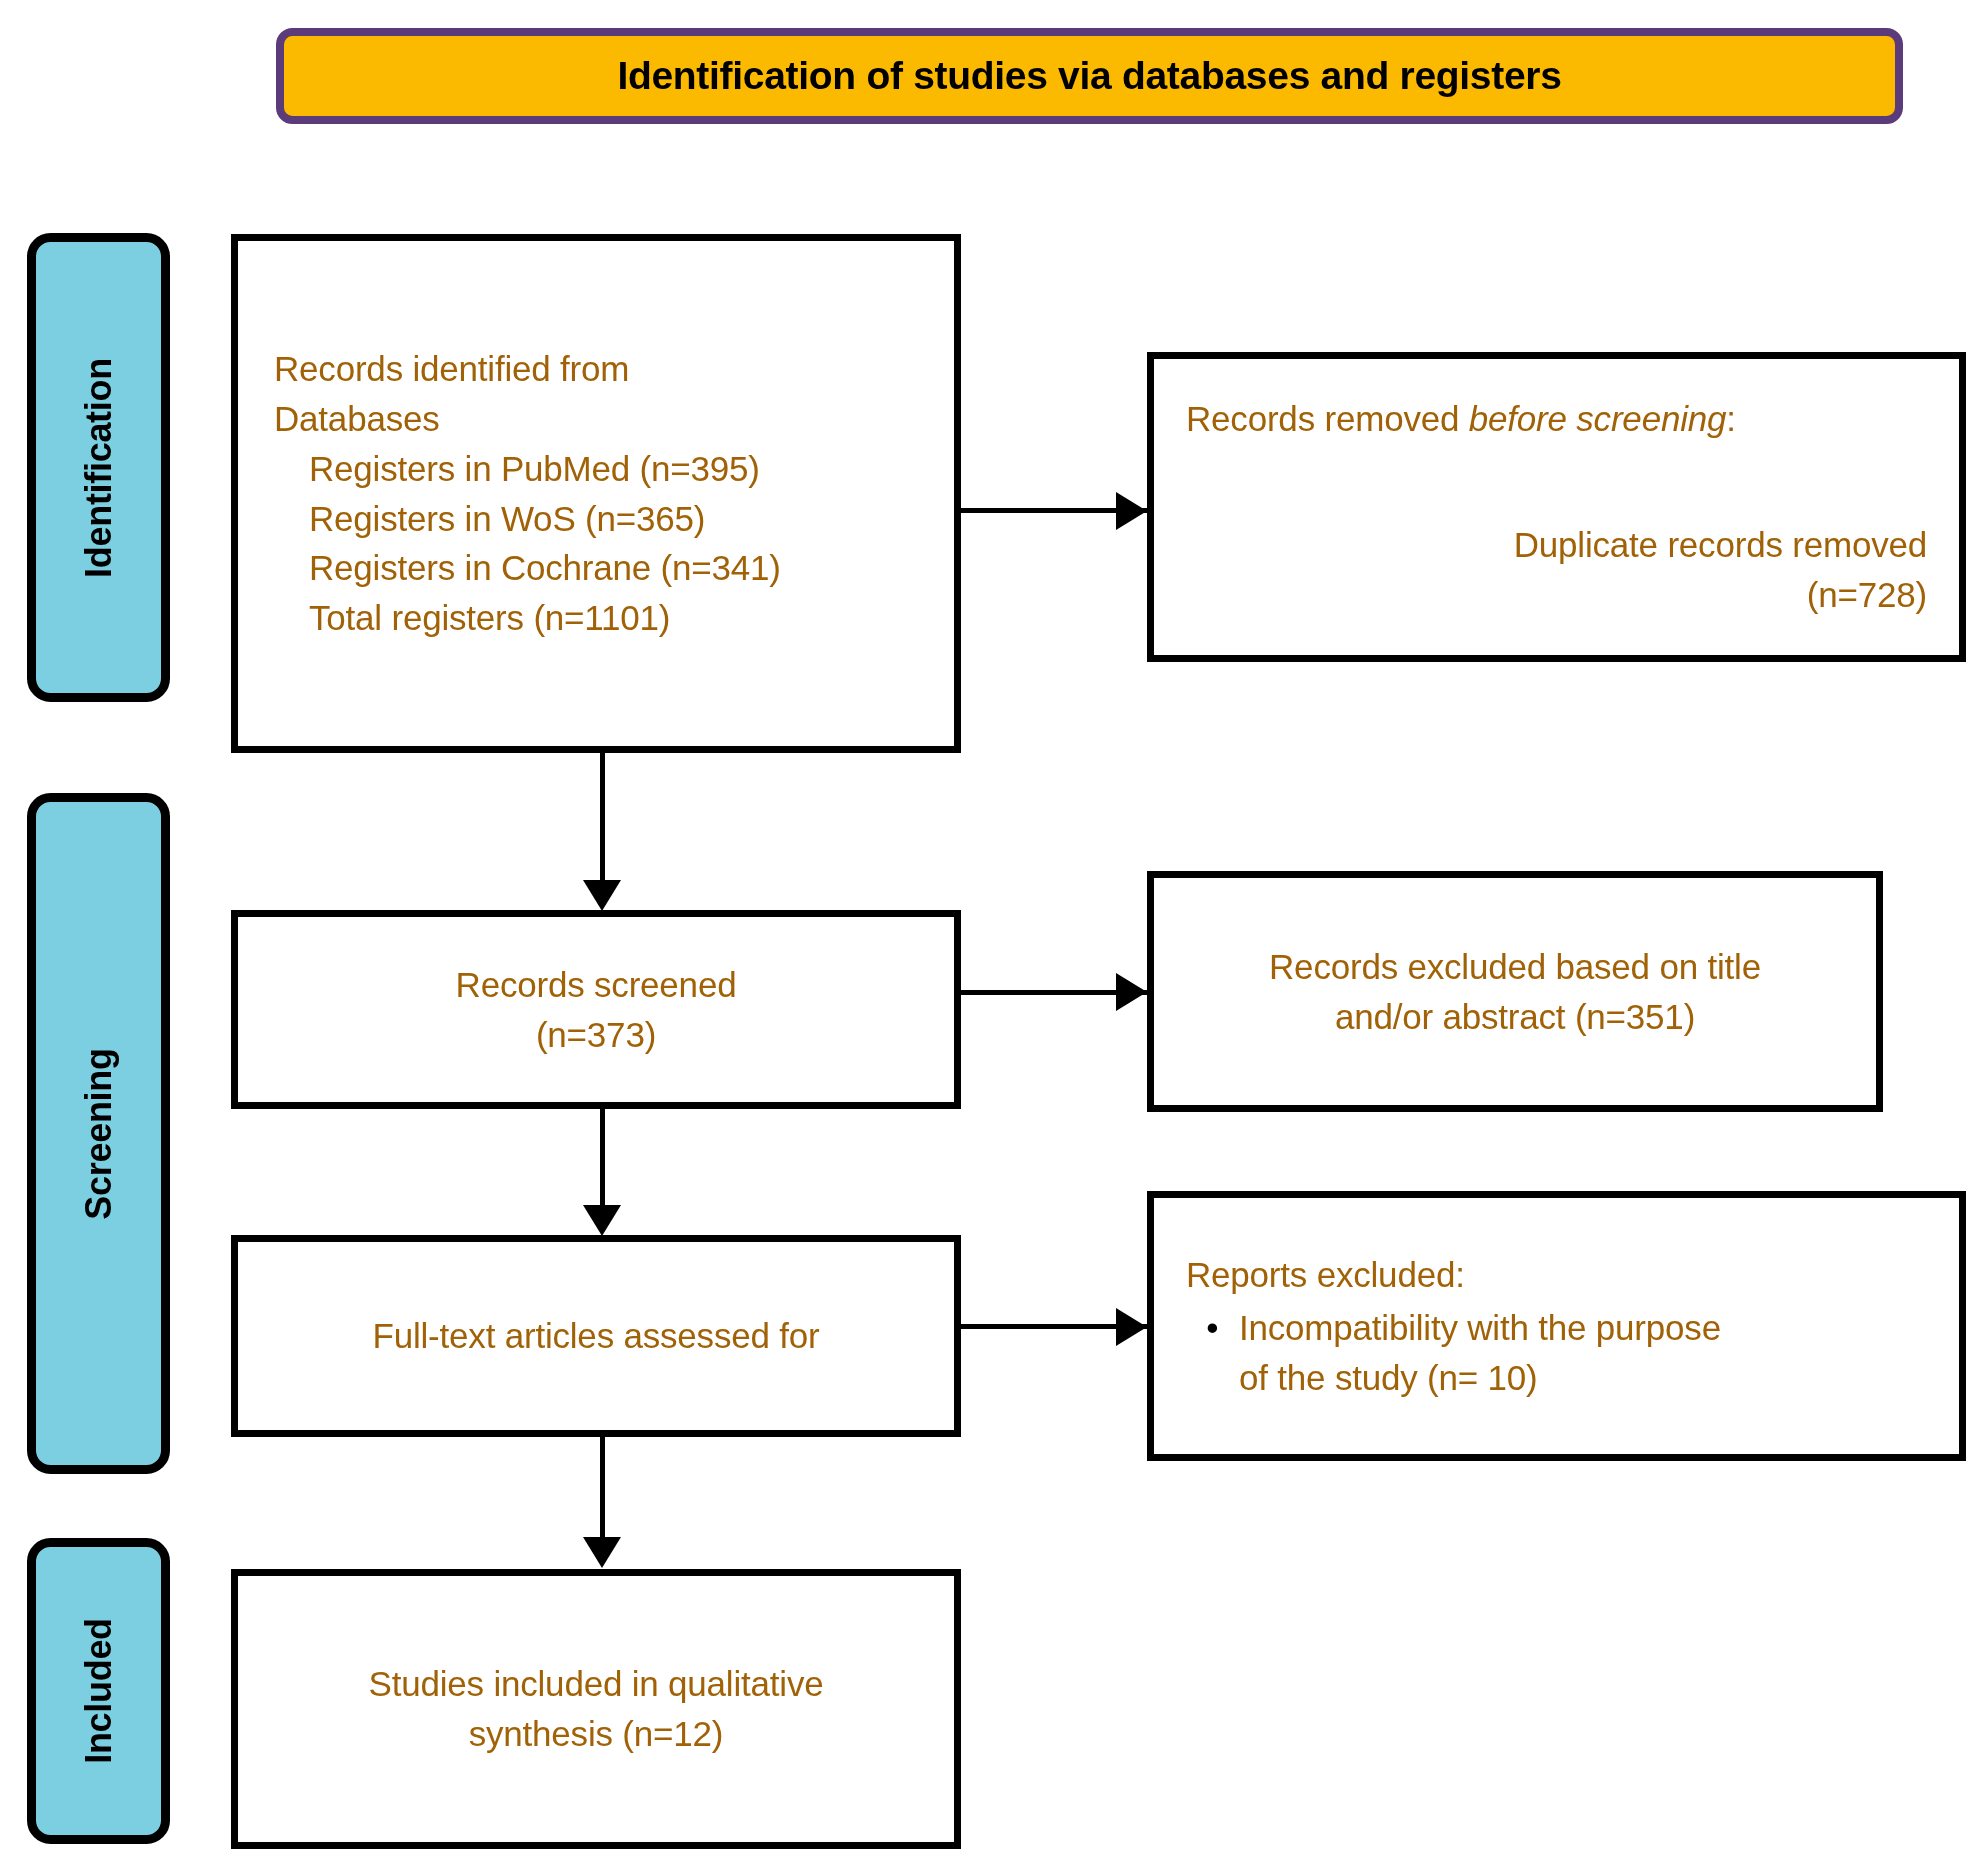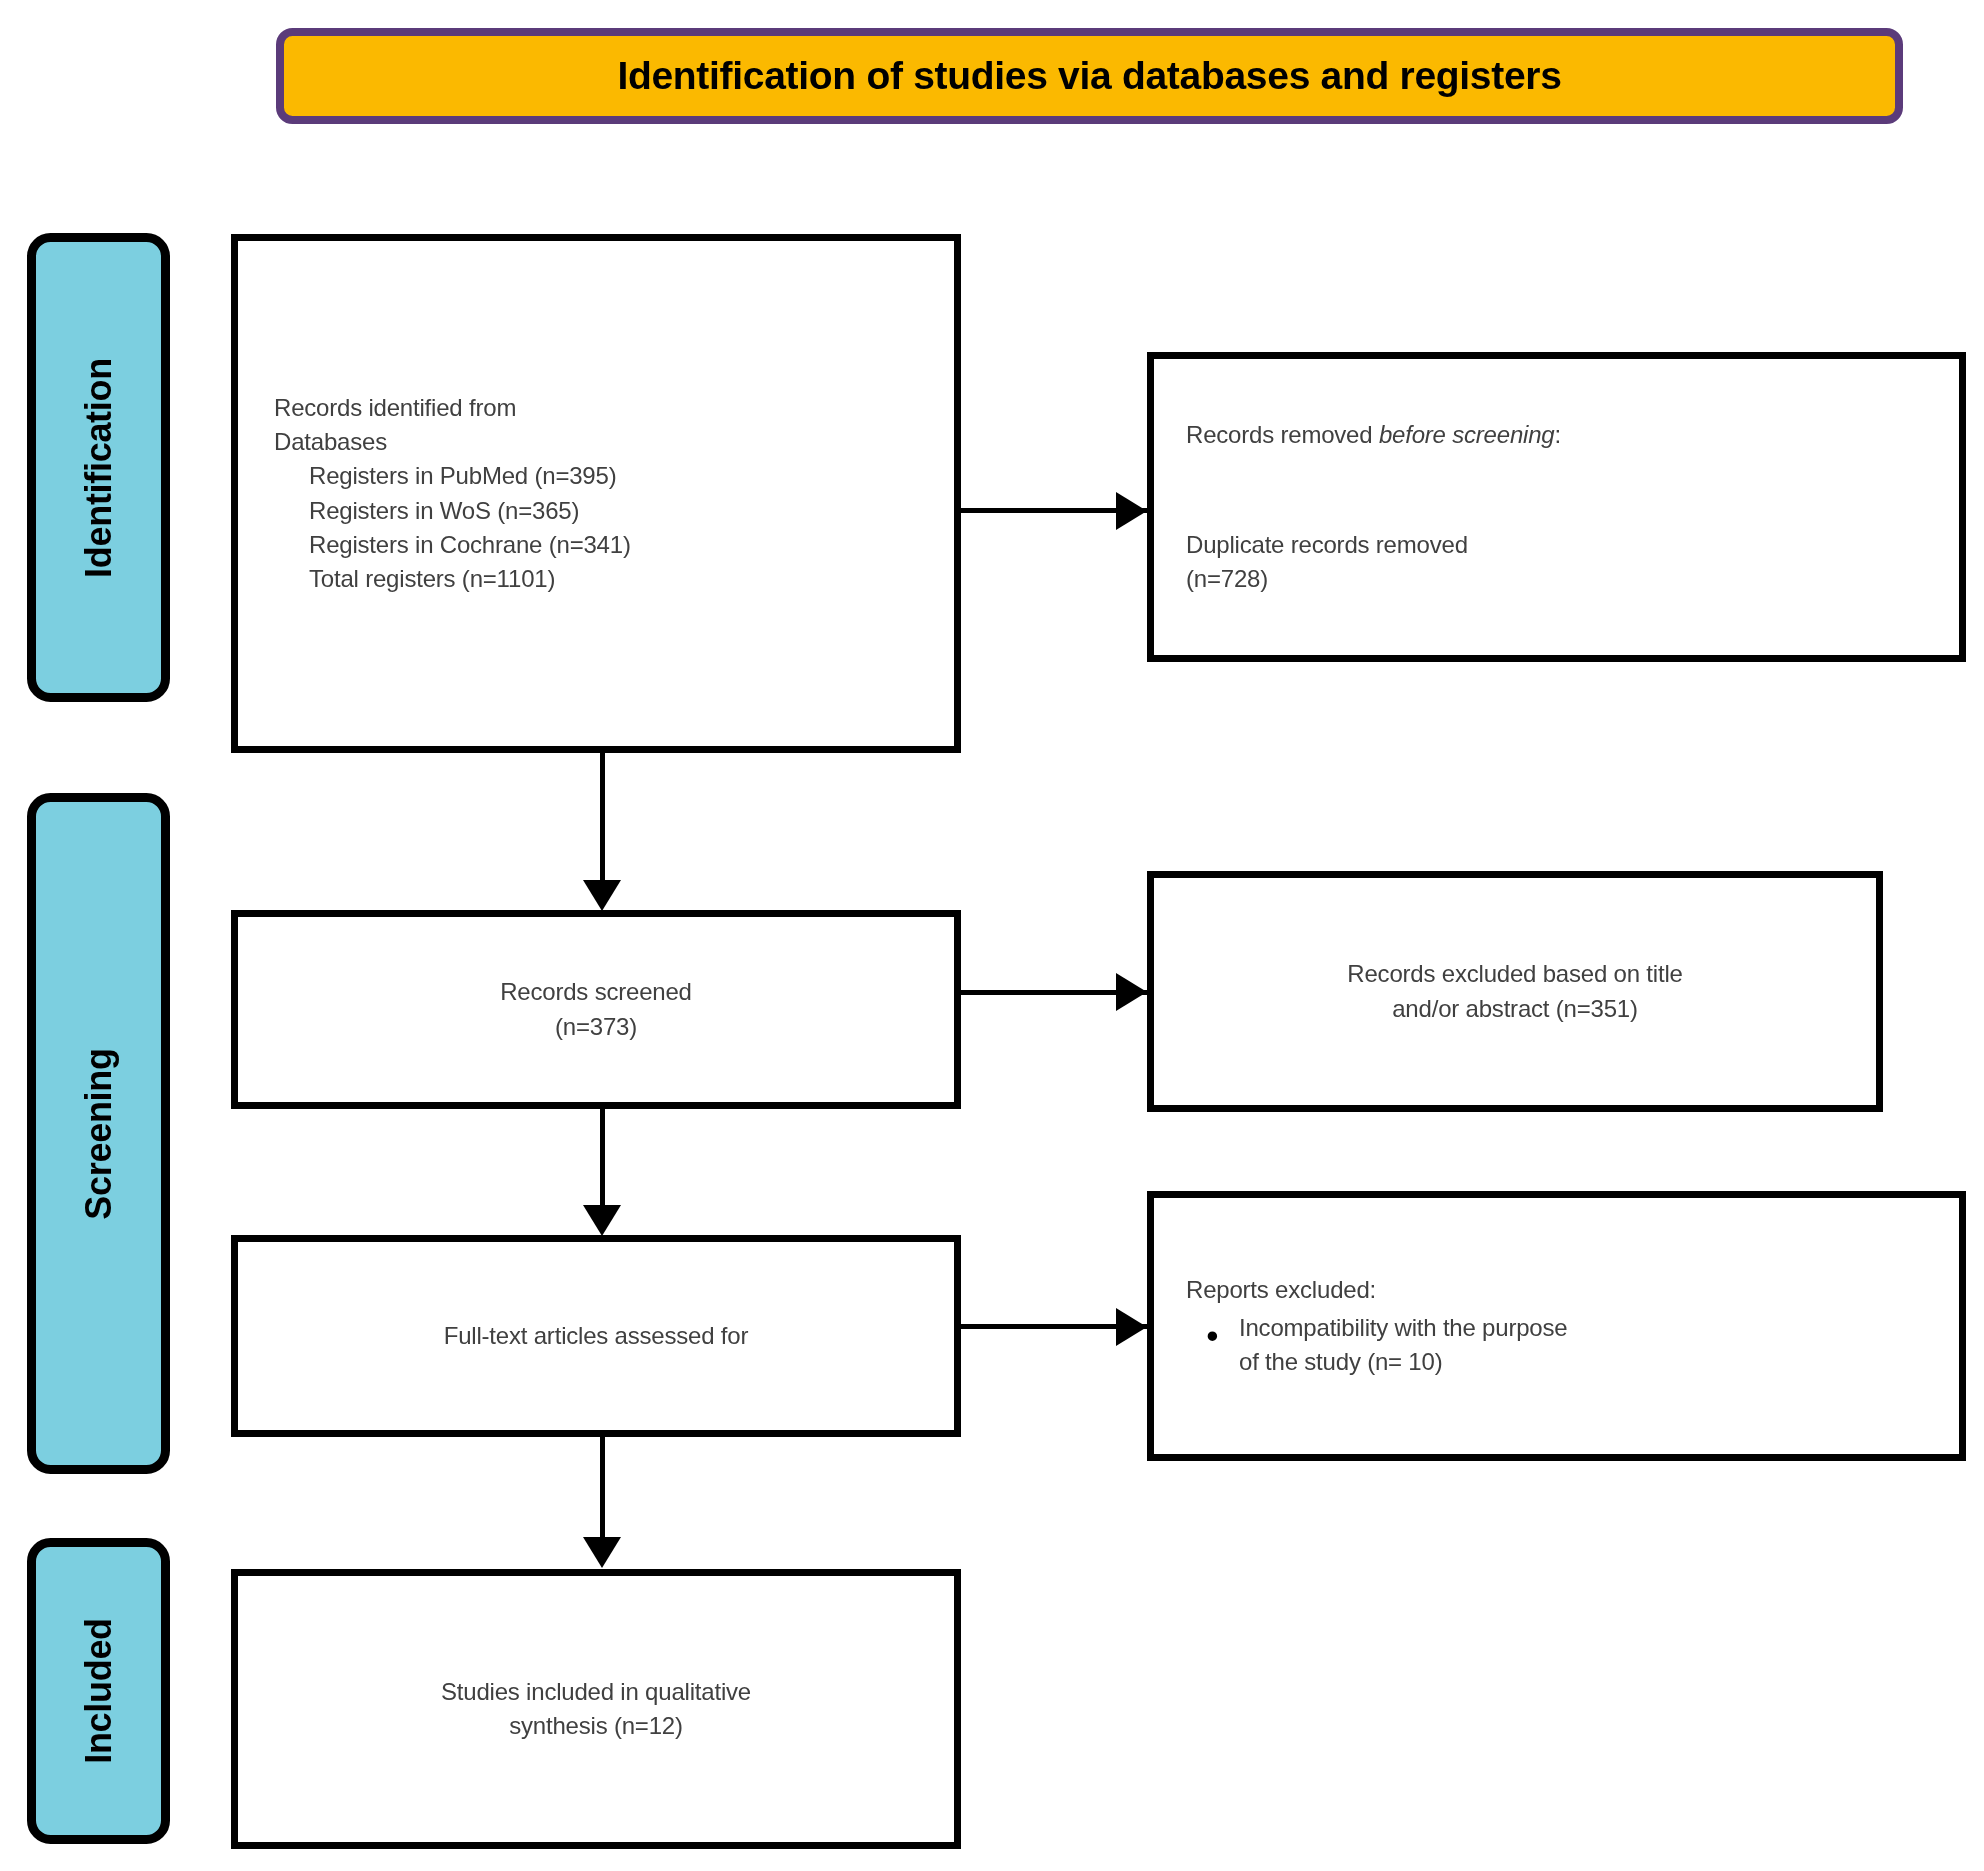--- a/index.html
+++ b/index.html
@@ -70,22 +70,22 @@
   .flow-box {
     position: absolute;
     background: #ffffff;
     border: 7.6px solid #000000;
     box-sizing: border-box;
     display: flex;
     flex-direction: column;
     justify-content: center;
   }
   .flow-box .box-text {
-    font-size: 24px;
-    color: #404040;
+    font-size: 35px;
+    color: #a16207;
     line-height: 1.42;
     letter-spacing: -0.2px;
   }
   .box-center { text-align: center; }
   .box-left   { text-align: left; }
 
   
   #box-identified   { left: 231px;  top: 234px;  width: 730px; height: 519px;  padding: 0 0 0 36px; }
   #box-screened     { left: 231px;  top: 910px; width: 730px; height: 199px;  padding: 0 23.5px; }
   #box-fulltext     { left: 231px;  top: 1235px; width: 730px; height: 202px;  padding: 0 39px; }
@@ -95,21 +95,21 @@
   #box-excluded-ta  { left: 1147px; top: 871px; width: 736px; height: 241px;  padding: 0 32px; }
   #box-reports-excl { left: 1147px; top: 1191px; width: 819px; height: 270px;  padding: 0 32px; }
 
   
   .ident-line { display: block; }
   .ident-indent { padding-left: 35px; }
 
   
   .removed-head { text-align: left; margin-bottom: 44px; }
   .removed-head em { font-style: italic; }
-  .removed-body { text-align: left; margin-top: 32px; }
+  .removed-body { text-align: right; margin-top: 32px; }
 
   
   .reports-head { text-align: left; }
   .reports-bullet-row {
     display: flex;
     align-items: flex-start;
     margin-top: 3.5px;
   }
   .reports-bullet-dot {
     width: 53px;

